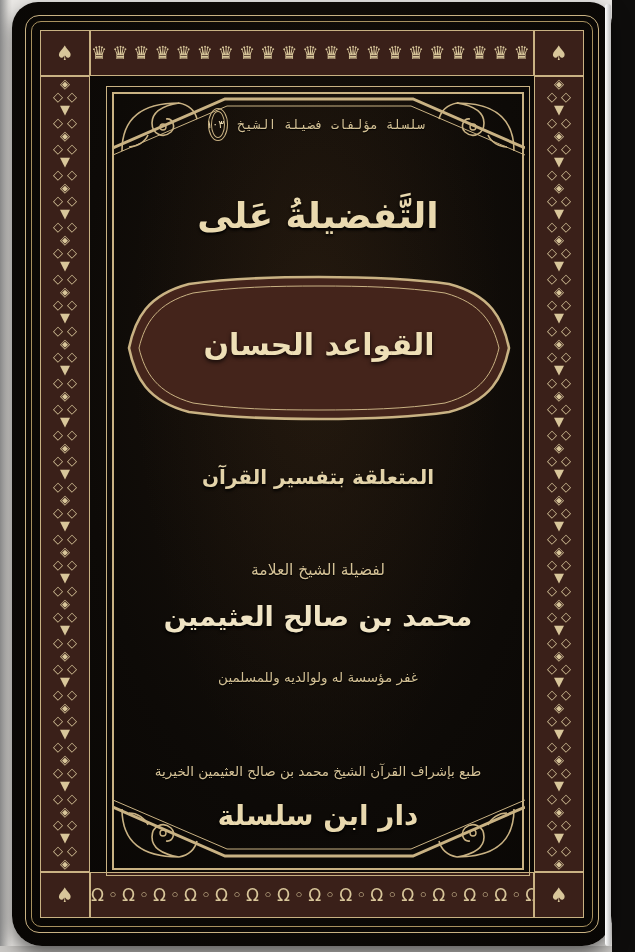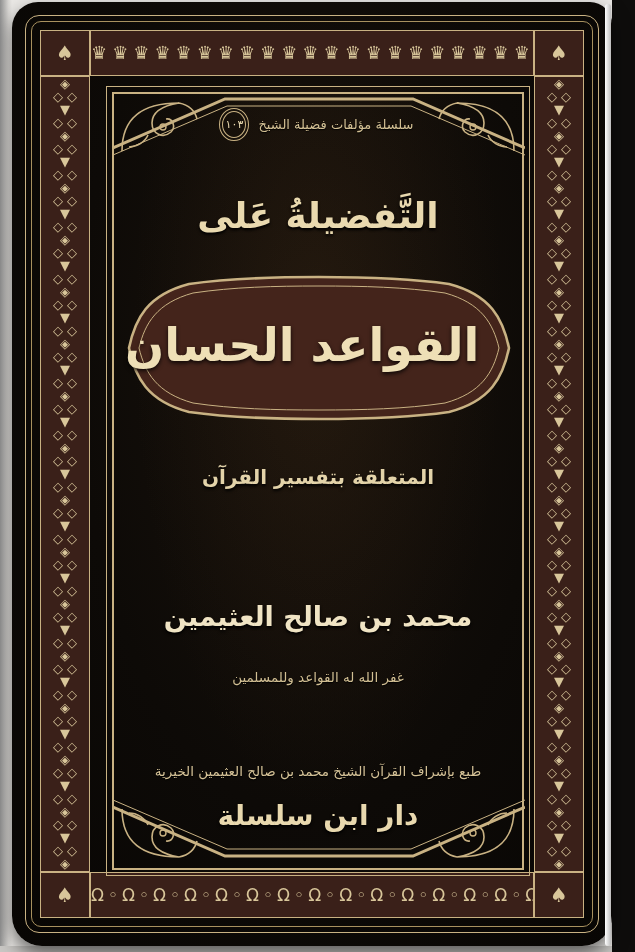--- a/index.html
+++ b/index.html
@@ -59,30 +59,30 @@
   .tent-bottom{bottom:6px;}
   .scroll-orn{position:absolute;width:80px;height:56px;z-index:1;}
   .so-tl{left:12px;top:12px;}
   .so-tr{right:12px;top:12px;transform:scaleX(-1);}
   .so-bl{left:12px;bottom:14px;transform:scaleY(-1);}
   .so-br{right:12px;bottom:14px;transform:scale(-1,-1);}
 
   
   .txt{position:absolute;left:0;right:0;text-align:center;direction:rtl;color:var(--gold-text);z-index:2;}
   .series-row{top:24px;display:flex;flex-direction:row;justify-content:center;align-items:center;gap:12px;}
-  .series-label{font-size:13px;letter-spacing:.5px;color:#d3c094;text-shadow:0 1px 1px #000;}
-  .series-badge{width:24px;height:27px;border:1px solid var(--gold);border-radius:50%;
+  .series-label{font-size:13px;letter-spacing:.5px;color:#d3c094;text-shadow:0 1px 1px #000;font-family:Liberation Mono, monospace;}
+  .series-badge{width:14px;height:27px;border:1px solid var(--gold);border-radius:50%;
     outline:1px solid var(--gold);outline-offset:2px;font-size:11px;line-height:26px;
     text-align:center;color:var(--gold-bright);flex:0 0 auto;}
   .pretitle{top:108px;font-size:36px;font-weight:bold;color:#e9d9af;text-shadow:0 2px 3px #000;}
 
   .cartouche{position:absolute;left:18px;top:184px;width:388px;height:154px;z-index:2;}
   .cartouche svg{position:absolute;inset:0;}
-  .main-title{position:absolute;inset:0;line-height:148px;text-align:left;direction:rtl;
-    font-size:46px;font-weight:bold;color:#eedfb6;text-shadow:0 2px 4px rgba(0,0,0,.8);}
+  .main-title{position:absolute;inset:0;line-height:148px;text-align:center;direction:rtl;
+    font-size:30px;font-weight:bold;color:#eedfb6;text-shadow:0 2px 4px rgba(0,0,0,.8);}
 
   .subtitle{top:378px;font-size:20px;font-weight:bold;color:#e3d3a9;text-shadow:0 2px 3px #000;}
   .honorific{top:474px;font-size:15.5px;color:#d5c296;text-shadow:0 1px 1px #000;}
   .author{top:514px;font-size:27px;font-weight:bold;color:#f0e4c4;text-shadow:0 2px 3px #000;}
   .dua{top:582px;font-size:13.5px;color:#d2bf93;text-shadow:0 1px 1px #000;}
   .supervision{top:676px;font-size:13.5px;color:#d5c297;text-shadow:0 1px 1px #000;}
   .publisher{top:712px;font-size:28px;font-weight:bold;color:#e8d8ae;text-shadow:0 2px 3px #000;}
 
   .gold-stroke{stroke:var(--gold);fill:none;}
 </style>
@@ -275,20 +275,21 @@
       <div class="cartouche">
         <svg viewBox="0 0 388 154" preserveAspectRatio="none">
           <path d="M 4,77 C 10,48 22,24 64,13 C 106,7 150,6 194,6 C 238,6 282,7 324,13 C 366,24 378,48 384,77 C 378,106 366,130 324,141 C 282,147 238,148 194,148 C 150,148 106,147 64,141 C 22,130 10,106 4,77 Z" fill="#44241b" stroke="#c9b283" stroke-width="2.6"></path>
           <path d="M 14,77 C 20,52 32,32 68,22 C 108,16 150,15 194,15 C 238,15 280,16 320,22 C 356,32 368,52 374,77 C 368,102 356,122 320,132 C 280,138 238,139 194,139 C 150,139 108,138 68,132 C 32,122 20,102 14,77 Z" fill="none" stroke="#c9b283" stroke-width="1"></path>
         </svg>
         <div class="main-title">القواعد الحسان</div>
       </div>
 
       <div class="txt subtitle">المتعلقة بتفسير القرآن</div>
 
+      <div class="txt honorific">لفضيلة الشيخ العلامة</div>
       <div class="txt author">محمد بن صالح العثيمين</div>
-      <div class="txt dua">غفر الله له القواعد وللمسلمين</div>
+      <div class="txt dua">غفر مؤسسة له ولوالديه وللمسلمين</div>
 
       <div class="txt supervision">طبع بإشراف القرآن الشيخ محمد بن صالح العثيمين الخيرية</div>
       <div class="txt publisher">دار ابن سلسلة</div>
     </div>
   </div>
 </div>
 
 </body></html>

